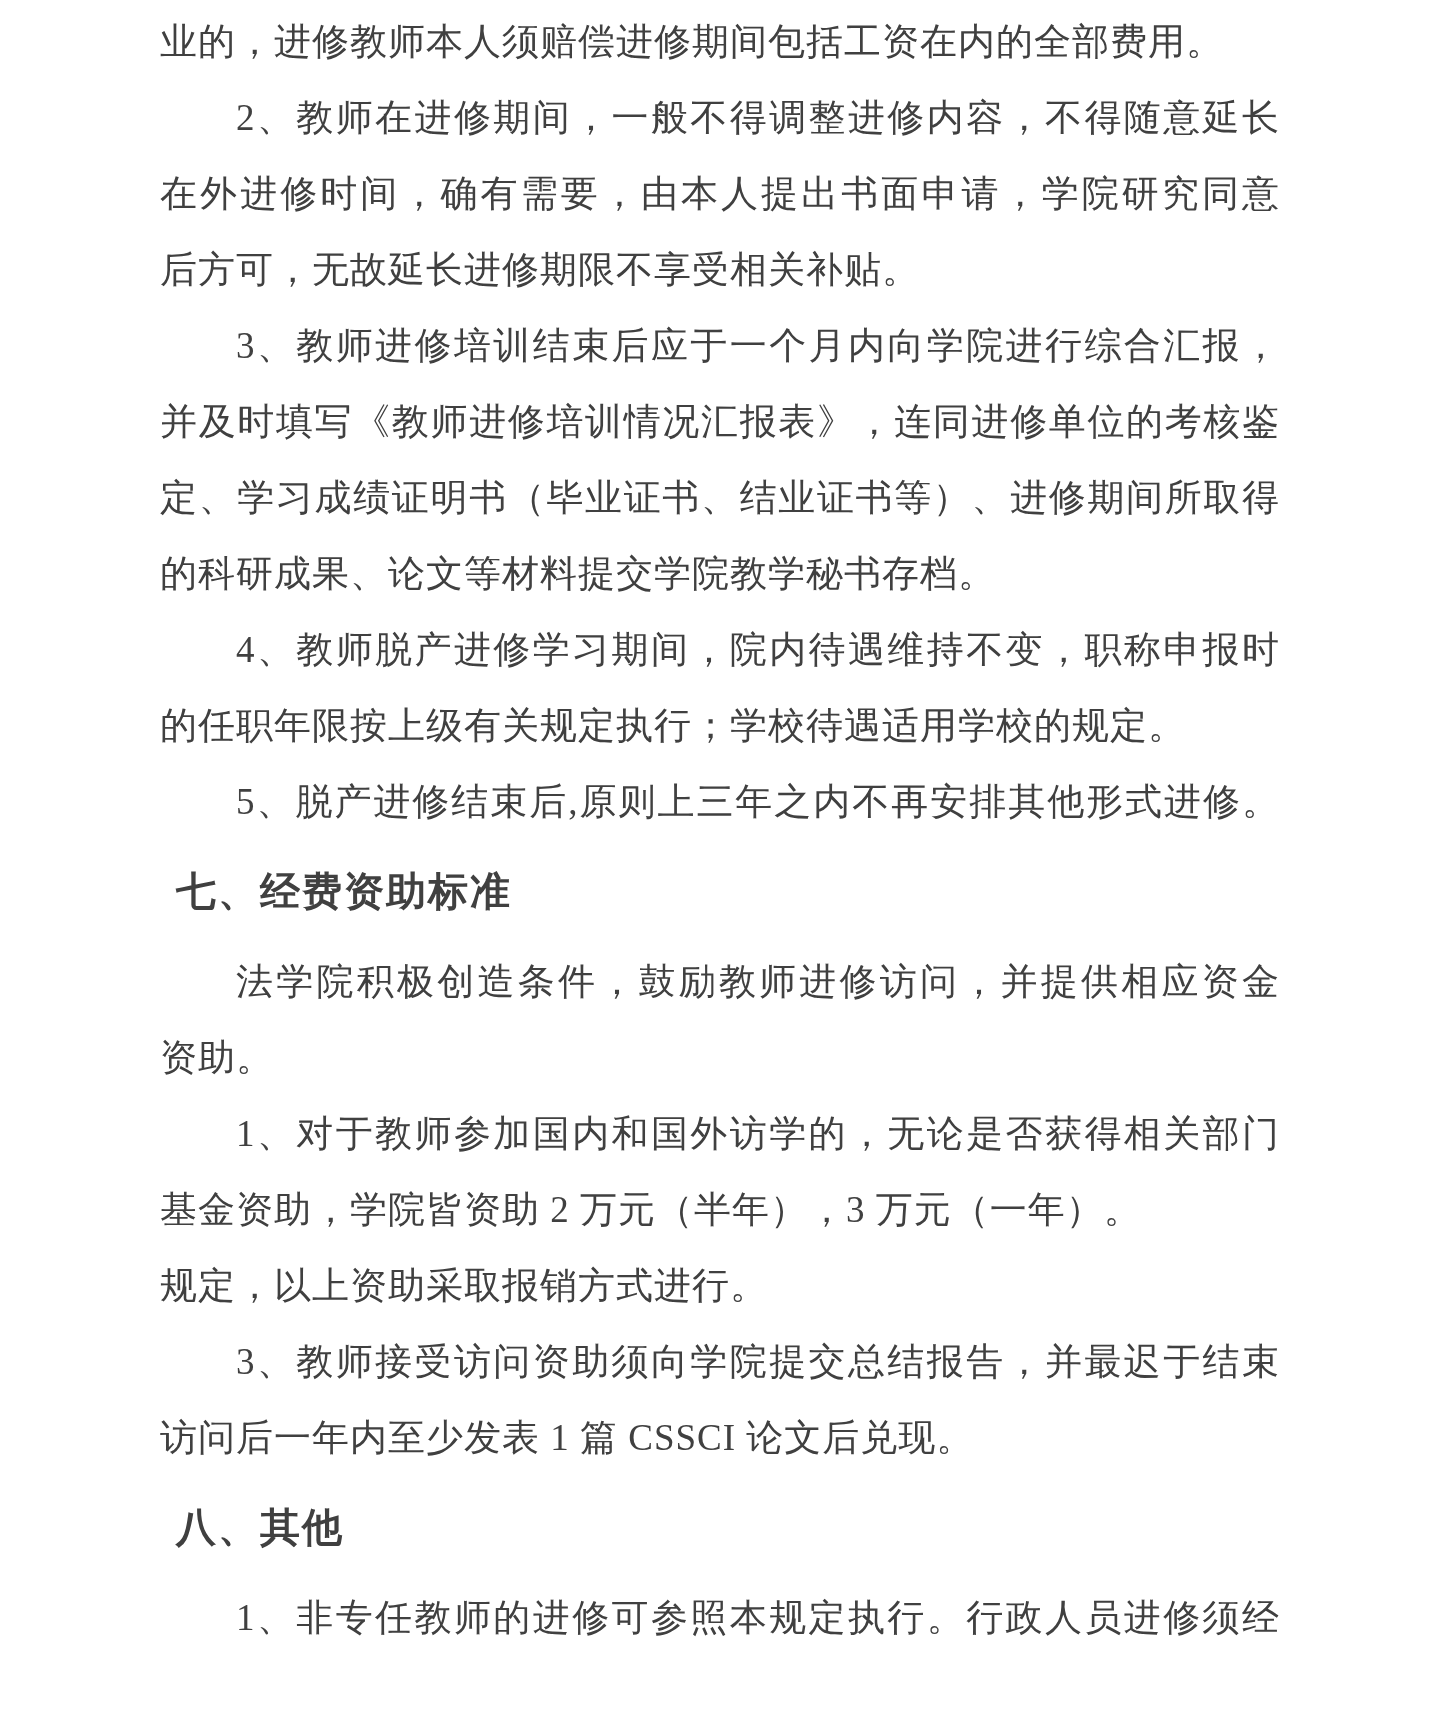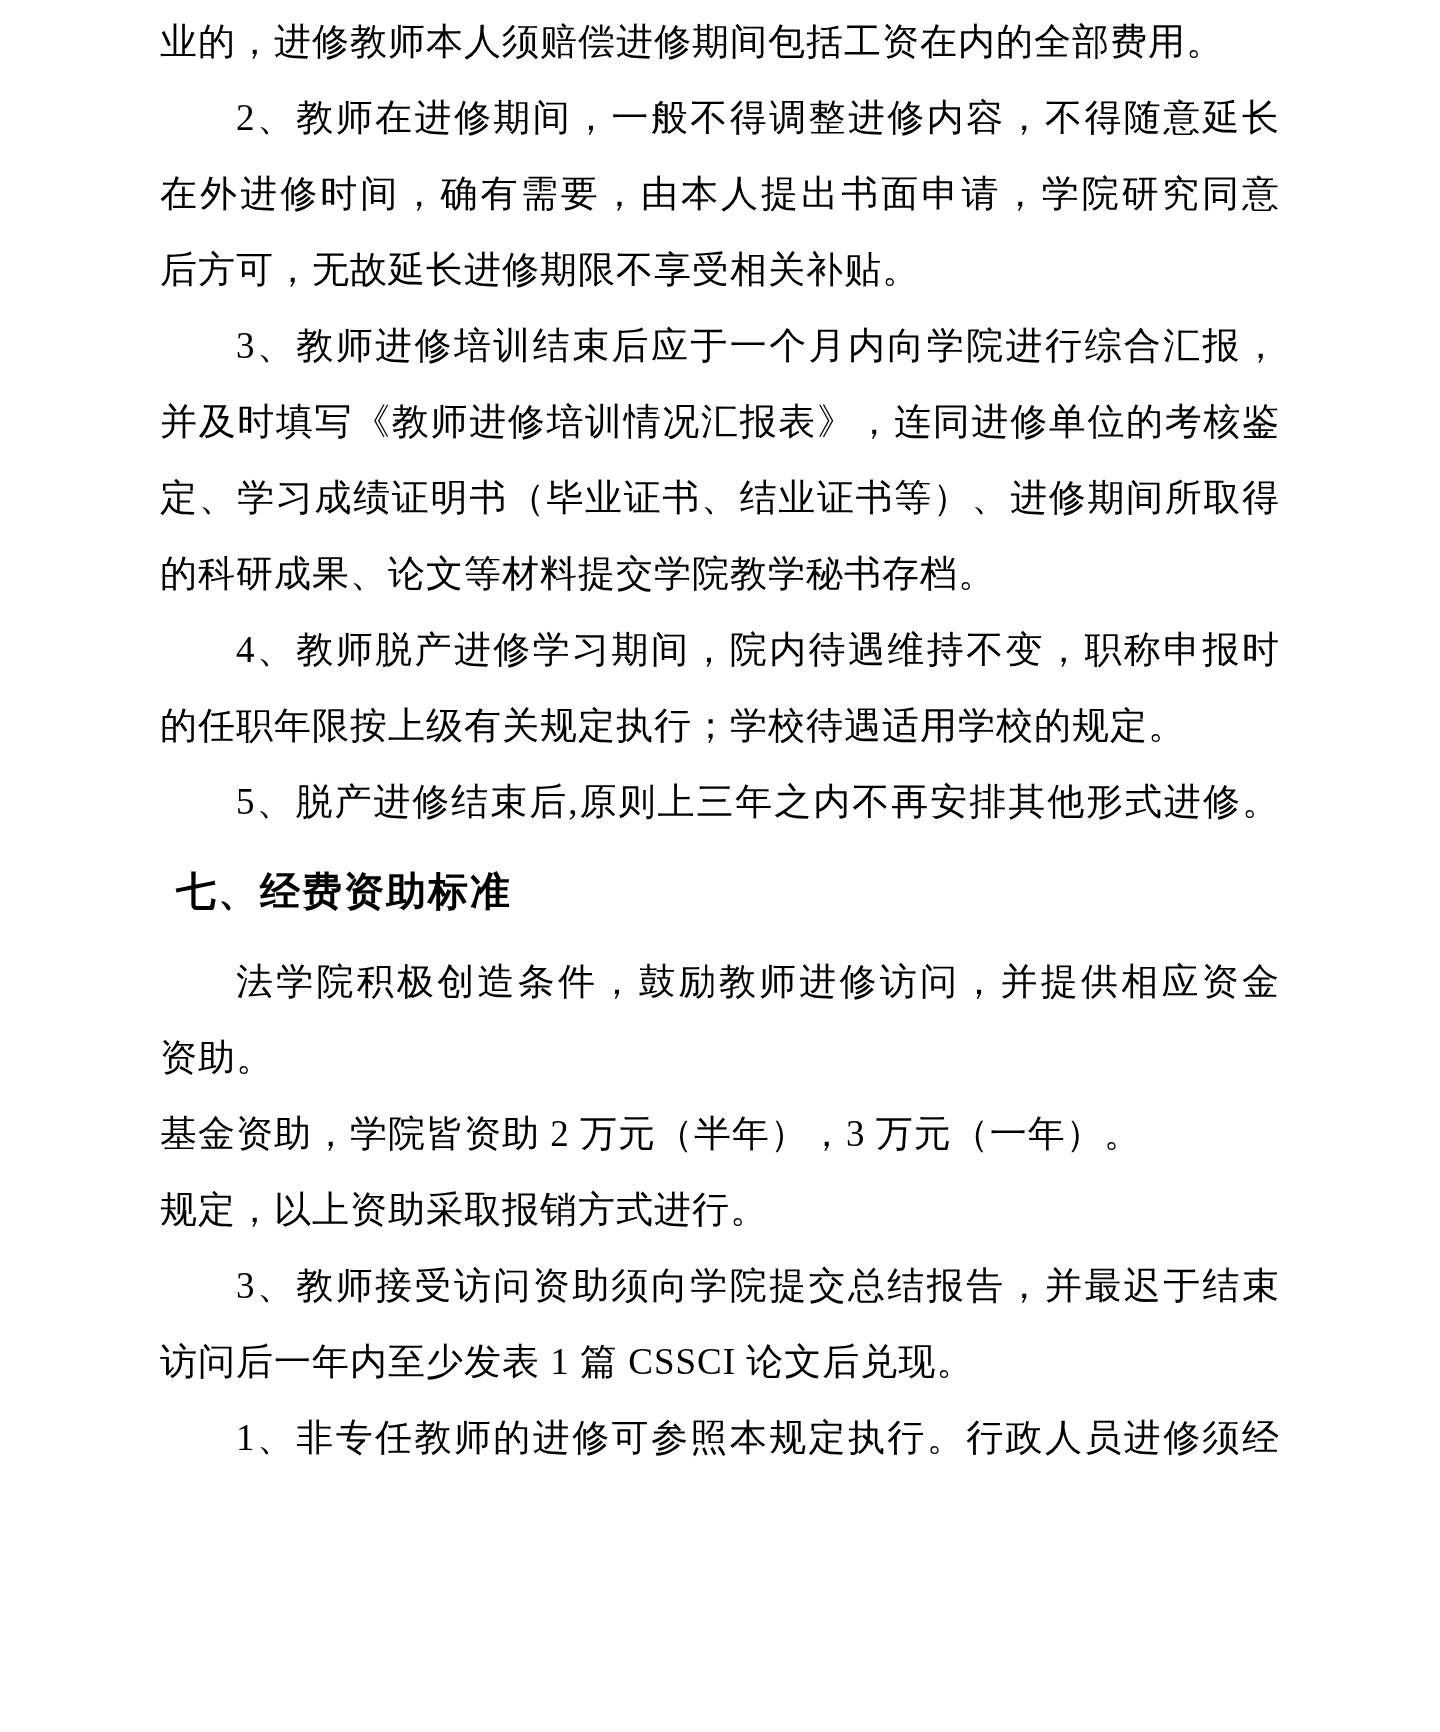--- a/index.html
+++ b/index.html
@@ -5,21 +5,21 @@
   * { margin: 0; padding: 0; box-sizing: border-box; }
   html, body { background: #ffffff; }
   .page {
     position: relative;
     width: 1440px;
     height: 1732px;
     background: #ffffff;
     padding: 4px 160px 12px 160px;
     overflow: hidden;
     font-family: "Liberation Serif", "DejaVu Serif", serif;
-    color: #000000;
+    color: #404040;
   }
   .line {
     font-size: 37px;
     line-height: 76px;
     height: 76px;
     letter-spacing: 1px;
     white-space: nowrap;
   }
   .indent { text-indent: 76px; }
   .fill {
@@ -48,18 +48,20 @@
   <div class="line indent fill">3、教师进修培训结束后应于一个月内向学院进行综合汇报，</div>
   <div class="line fill">并及时填写《教师进修培训情况汇报表》，连同进修单位的考核鉴</div>
   <div class="line fill">定、学习成绩证明书（毕业证书、结业证书等）、进修期间所取得</div>
   <div class="line">的科研成果、论文等材料提交学院教学秘书存档。</div>
   <div class="line indent fill">4、教师脱产进修学习期间，院内待遇维持不变，职称申报时</div>
   <div class="line">的任职年限按上级有关规定执行；学校待遇适用学校的规定。</div>
   <div class="line indent fill">5、脱产进修结束后,原则上三年之内不再安排其他形式进修。</div>
   <div class="heading">七、经费资助标准</div>
   <div class="line indent fill">法学院积极创造条件，鼓励教师进修访问，并提供相应资金</div>
   <div class="line">资助。</div>
+  <div class="line indent fill">1、对于教师参加国内和国外访学的，无论是否获得相关部门</div>
   <div class="line">基金资助，学院皆资助 2 万元（半年），3 万元（一年）。</div>
   <div class="line">规定，以上资助采取报销方式进行。</div>
   <div class="line indent fill">3、教师接受访问资助须向学院提交总结报告，并最迟于结束</div>
   <div class="line">访问后一年内至少发表 1 篇 CSSCI 论文后兑现。</div>
+  <div class="heading">八、其他</div>
   <div class="line indent fill">1、非专任教师的进修可参照本规定执行。行政人员进修须经</div>
 </div>
 
 </body></html>

